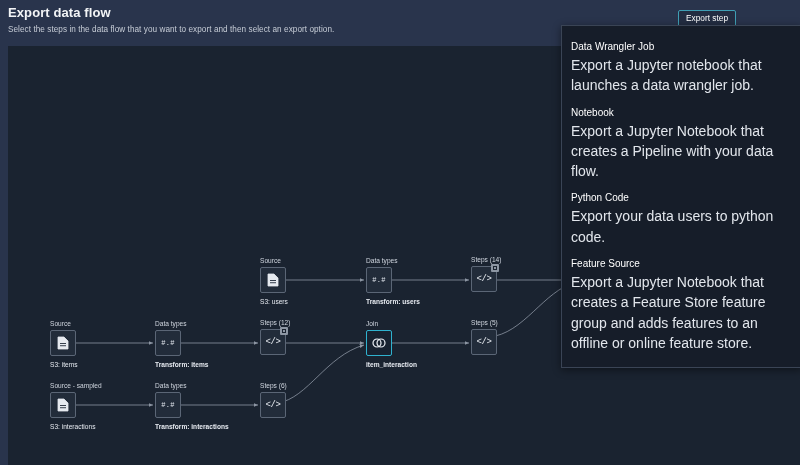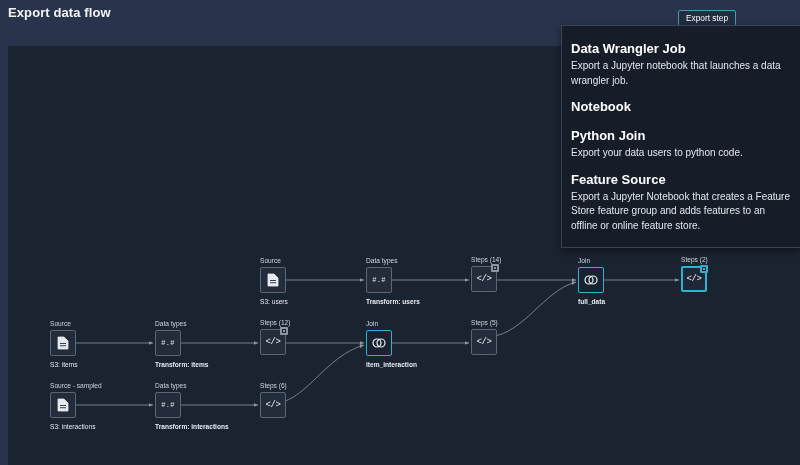--- a/index.html
+++ b/index.html
@@ -70,27 +70,27 @@
     border: 1px solid #3a4455;
     box-shadow: 0 2px 8px rgba(0,0,0,0.45);
     padding: 10px 0 8px 0;
     z-index: 40;
   }
   .menu-item {
     padding: 5px 9px 6px 9px;
     cursor: pointer;
   }
   .menu-item-title {
-    font-size: 13px;
-    font-weight: bold;
+    font-size: 10px;
+    font-weight: normal;
     color: #ffffff;
     margin-bottom: 3px;
   }
   .menu-item-desc {
-    font-size: 10px;
+    font-size: 14px;
     color: #e2e6ec;
     line-height: 1.45;
   }
 
   
   .flow-canvas {
     position: absolute;
     left: 8px;
     top: 46px;
     width: 792px;
@@ -180,20 +180,21 @@
     pointer-events: none;
   }
 </style>
 </head>
 <body>
 
 <div id="app">
 
   <div class="page-header">
     <div class="page-title">Export data flow</div>
+    <div class="page-subtitle">Select the steps in the data flow that you want to export and then select an export option.</div>
     <div class="export-step-button">Export step</div>
   </div>
 
   <div class="flow-canvas">
     <svg class="edges" viewBox="0 0 792 419" width="792" height="419">
       <defs>
         <marker id="arrow" viewBox="0 0 10 10" refX="9" refY="5" markerWidth="6" markerHeight="6" orient="auto-start-reverse">
           <path d="M 0 1 L 9 5 L 0 9 z" fill="#8d96a3"></path>
         </marker>
       </defs>
@@ -319,23 +320,24 @@
   </div>
 
   <div class="export-menu">
     <div id="menu-items">
         <div class="menu-item">
           <div class="menu-item-title">Data Wrangler Job</div>
           <div class="menu-item-desc">Export a Jupyter notebook that launches a data wrangler job.</div>
         </div>
         <div class="menu-item">
           <div class="menu-item-title">Notebook</div>
+          <div class="menu-item-desc">Export a Jupyter Notebook that creates a Pipeline with your data flow.</div>
         </div>
         <div class="menu-item">
-          <div class="menu-item-title">Python Join</div>
+          <div class="menu-item-title">Python Code</div>
           <div class="menu-item-desc">Export your data users to python code.</div>
         </div>
         <div class="menu-item">
           <div class="menu-item-title">Feature Source</div>
           <div class="menu-item-desc">Export a Jupyter Notebook that creates a Feature Store feature group and adds features to an offline or online feature store.</div>
         </div>
       </div>
   </div>
 
 </div>

